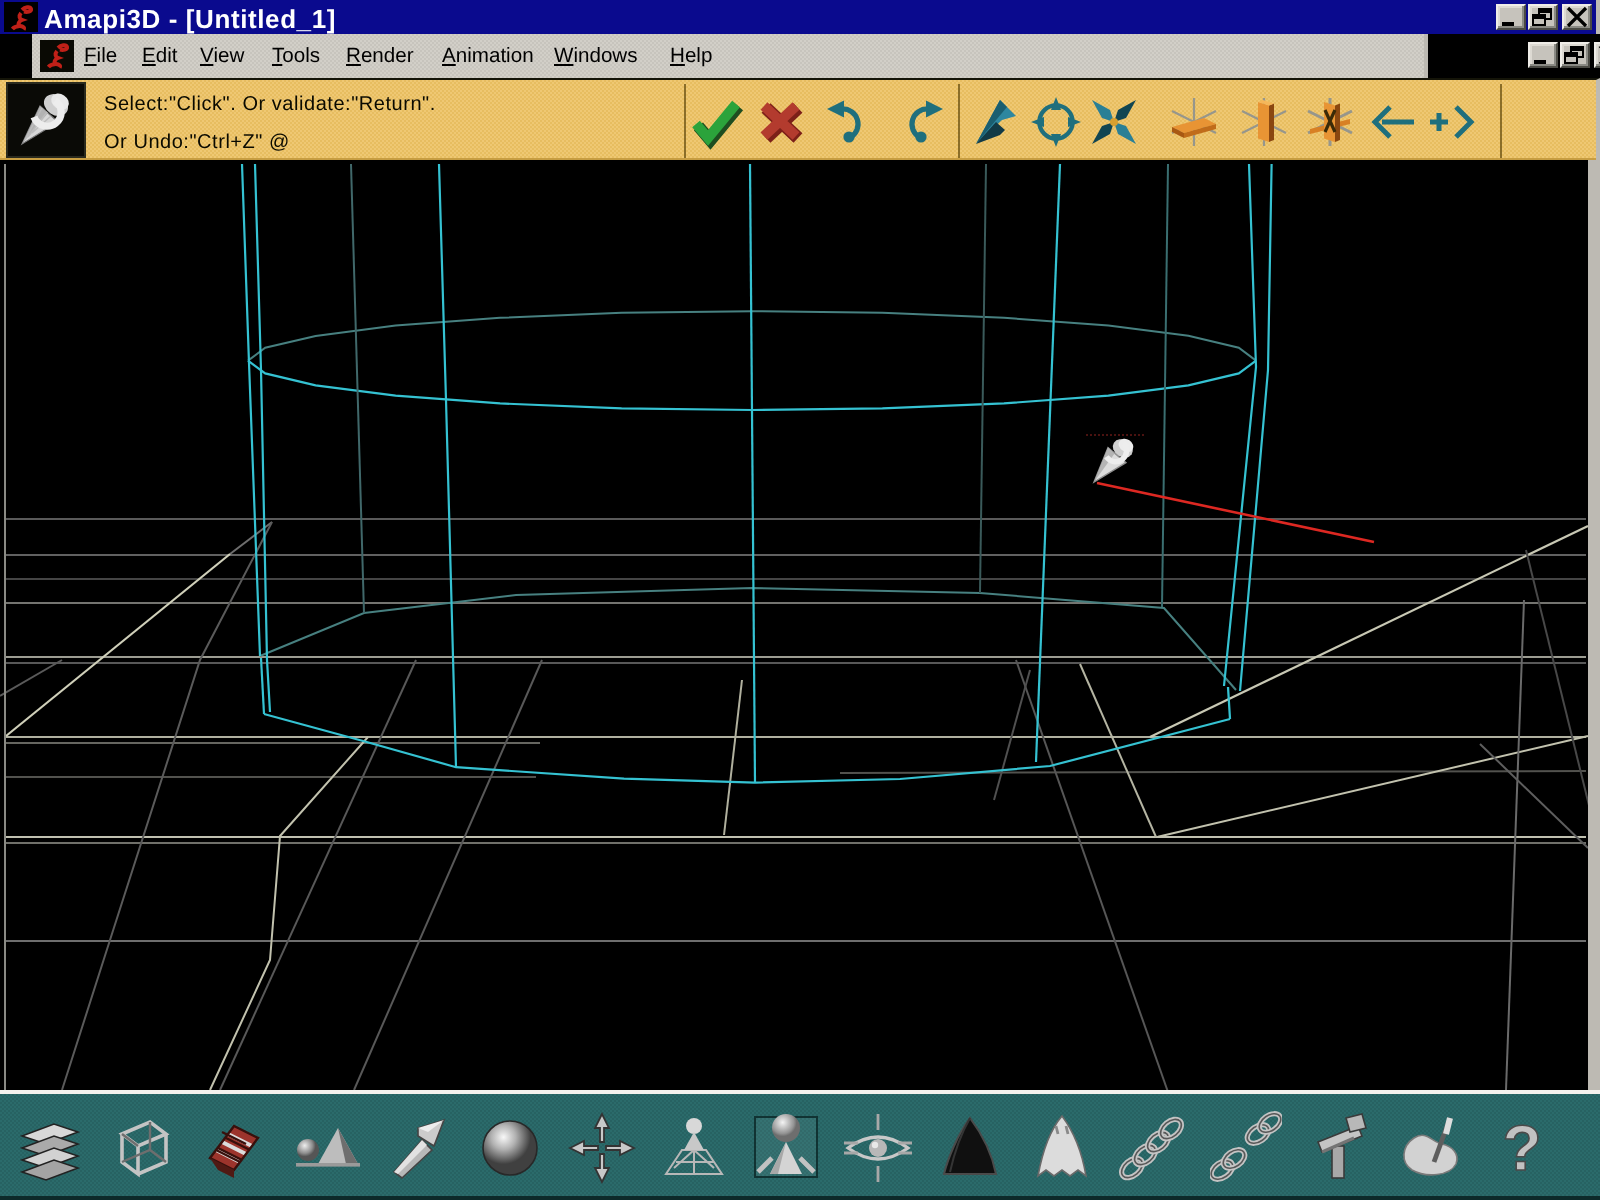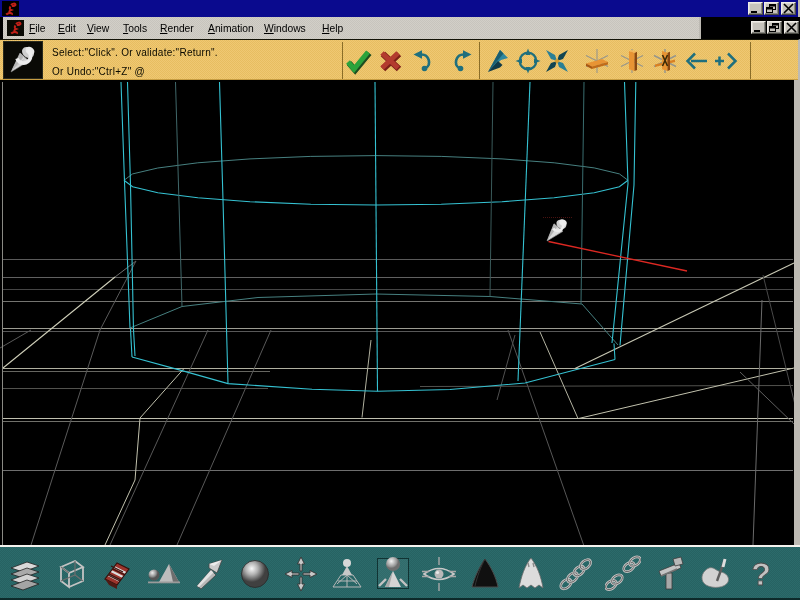--- a/index.html
+++ b/index.html
@@ -1,20 +1,20 @@
 <!DOCTYPE html>
 <html><head><meta charset="utf-8"><style>
 *{margin:0;padding:0;box-sizing:border-box}
 html,body{width:800px;height:600px;overflow:hidden;background:#000;font-family:"Liberation Sans",sans-serif}
 .abs{position:absolute}
 #win{position:relative;width:800px;height:600px}
 #title{position:absolute;left:0;top:0;width:800px;height:17px;background:#0a0a8e;border-right:2px solid #bdbab3}
 #title .ico{position:absolute;left:2px;top:1px;width:17px;height:15px;background:#000}
 #title .txt{position:absolute;left:22px;top:2px;color:#fff;font-size:13px;font-weight:bold;letter-spacing:0.3px}
-#menu{position:absolute;left:3px;top:17px;width:698px;height:22px;background:#cbc8c1;
+#menu{position:absolute;left:16px;top:17px;width:698px;height:22px;background:#cbc8c1;
 background-image:repeating-conic-gradient(#d2cfc8 0% 25%, #c7c4bd 0% 50%);background-size:2px 2px;border-right:2px solid #bdbab3}
 #menu .ico{position:absolute;left:4px;top:3px;width:17px;height:16px;background:#0a0a04}
 .mi{position:absolute;top:6px;font-size:10.3px;color:#000}
 .mi u{text-decoration:underline}
 .wb{position:absolute;width:15px;height:13px;background:#c6c3bc;border-top:1px solid #efede8;border-left:1px solid #efede8;border-right:1px solid #4a4a44;border-bottom:1px solid #4a4a44;box-shadow:inset -1px -1px 0 #8a8a84,inset 1px 1px 0 #dddad3}
 .wb svg{position:absolute;left:0;top:0}
 #ybar{position:absolute;left:0;top:39px;width:800px;height:41px;background:#ecc26a;box-shadow:inset 0 -1px 0 #c79d42;
 background-image:repeating-conic-gradient(#efc873 0% 25%, #e7bd60 0% 50%);background-size:2px 2px;border-top:1px solid #141408;border-right:2px solid #bdbab3}
 #ybar .tool{position:absolute;left:3px;top:1px;width:40px;height:38px;background:#0a0a06;border:1px solid #2a2a1e}
 #ybar .t1{position:absolute;left:52px;top:6.5px;font-size:10px;color:#0a0a00;letter-spacing:0.27px}
@@ -33,20 +33,21 @@
 <div id="win">
 
 <div id="title">
  <div class="ico"><svg width="17" height="15" viewBox="0 0 17 15">
           <g stroke="#c02018" stroke-width="2" fill="none">
 <path d="M9,4 C10.5,2.5 13,2 13.5,3.5 C13.8,4.8 11.5,5.2 10,4.8"></path>
 <path d="M8.5,5.5 C7.2,7 7.8,8.6 9,9 C7.4,9.6 6.8,11 7.8,12 C6.2,12.2 4.8,12.8 4.2,13.5"></path>
 <path d="M8,12 C9.6,12.2 10.4,12.8 9.8,13.8"></path>
           </g>
         </svg></div>
+ <div class="txt">Amapi3D - [Untitled_1]</div>
  <div class="wb" style="left:748px;top:2px">
         <svg width="13" height="11" viewBox="0 0 13 11">
           <rect x="2" y="8" width="6" height="2" fill="#000"></rect>
         </svg>
       </div>
  <div class="wb" style="left:764px;top:2px">
         <svg width="13" height="11" viewBox="0 0 13 11">
           <g fill="none" stroke="#000">
             <rect x="4.5" y="1.5" width="6" height="5"></rect>
             <rect x="4.5" y="1.5" width="6" height="1.5" fill="#000"></rect>

